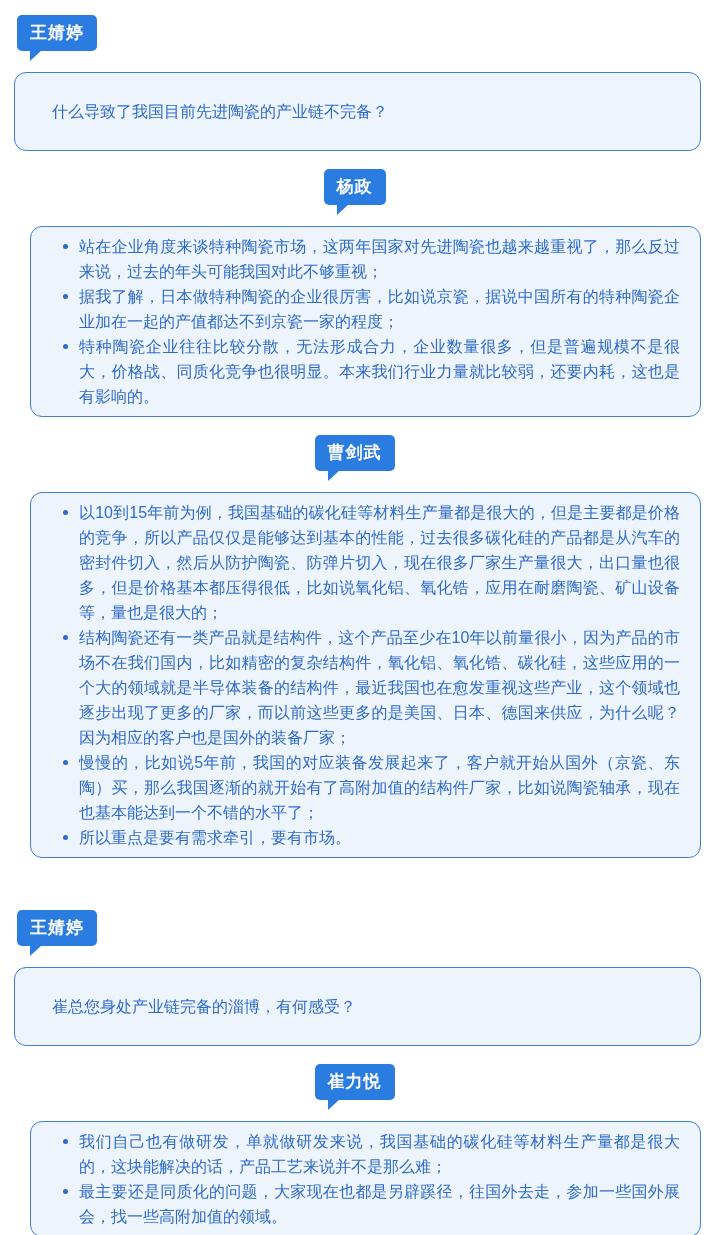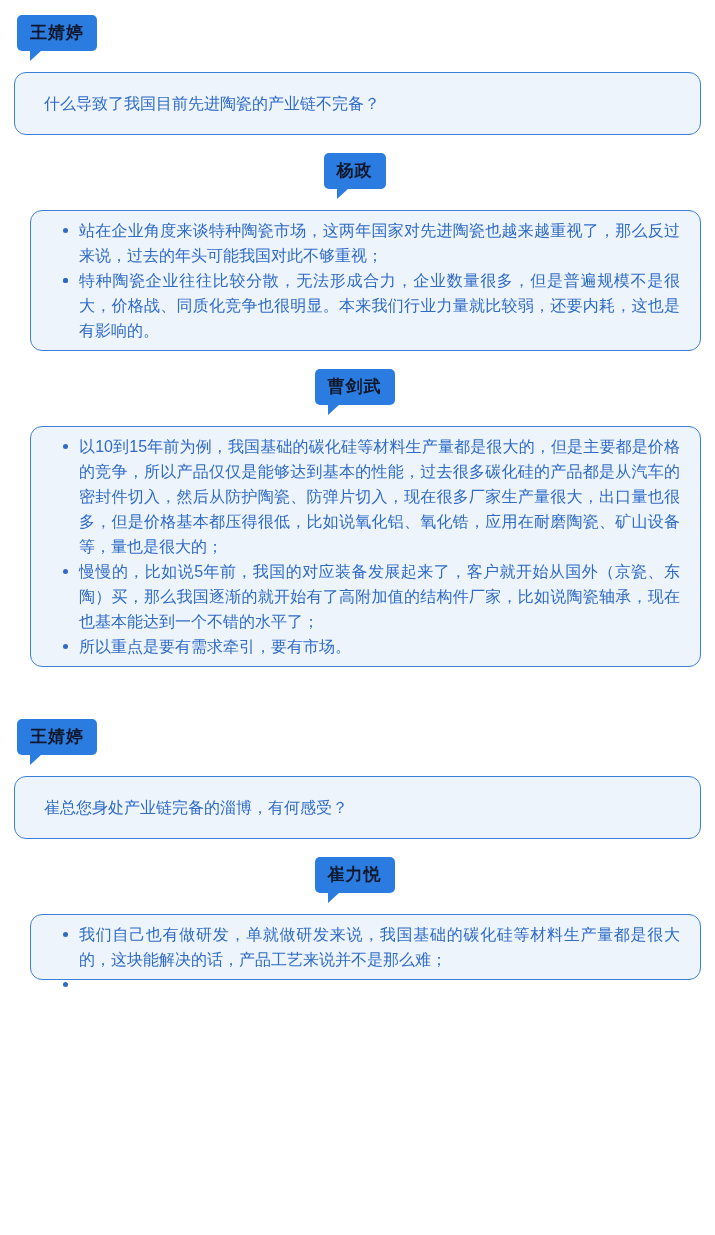--- a/index.html
+++ b/index.html
@@ -19,21 +19,21 @@
   .chat-thread{padding:15px 14px 7px 14px;}
   .qa-group + .qa-group{margin-top:52px;}
   .msg + .msg{margin-top:18px;}
 
   .badge-row{line-height:0;font-size:0;}
   .msg.left  .badge-row{text-align:left;padding-left:3px;}
   .msg.right .badge-row{text-align:center;padding-right:6px;}
 
   .speaker-badge{
     display:inline-block;position:relative;
-    background:var(--badge-blue);color:#0f172a;
+    background:var(--badge-blue);color:#ffffff;
     font-size:17px;font-weight:bold;line-height:20px;
     padding:8px 13px;border-radius:5px;
     letter-spacing:1px;
   }
   .speaker-badge::after{
     content:"";position:absolute;left:13px;bottom:-10px;
     width:0;height:0;
     border-top:11px solid var(--badge-blue);
     border-right:12px solid transparent;
   }
@@ -42,21 +42,21 @@
     margin-top:21px;
     background:var(--bubble-bg);
     border:1.5px solid var(--bubble-border);
     border-radius:12px;
     color:var(--text-blue);
     font-size:16px;line-height:25px;
     text-align:justify;
   }
   .bubble.single{padding:10px 21px;}
   .bubble.list{padding:7px 20px;margin-left:16px;}
-  .bubble-text{margin:8px;}
+  .bubble-text{margin:16px;}
 
   .bullet-list{list-style:none;margin:0;padding:0 0 0 12px;}
   .bullet-item{position:relative;padding-left:16px;}
   .dot{
     position:absolute;left:0;top:10px;
     width:5px;height:5px;border-radius:50%;
     background:var(--text-blue);
   }
 </style>
 </head>
@@ -78,35 +78,36 @@
       <div class="msg right">
     <div class="badge-row">
       <div class="speaker-badge">
         <span class="speaker-name">杨政</span>
       </div>
     </div>
     <div class="bubble list">
 
       <ul class="bullet-list">
             <li class="bullet-item"><span class="dot"></span><span class="bullet-txt">站在企业角度来谈特种陶瓷市场，这两年国家对先进陶瓷也越来越重视了，那么反过来说，过去的年头可能我国对此不够重视；</span></li>
-            <li class="bullet-item"><span class="dot"></span></li>
+            <li class="bullet-item"><span class="dot"></span><span class="bullet-txt">据我了解，日本做特种陶瓷的企业很厉害，比如说京瓷，据说中国所有的特种陶瓷企业加在一起的产值都达不到京瓷一家的程度；</span></li>
             <li class="bullet-item"><span class="dot"></span><span class="bullet-txt">特种陶瓷企业往往比较分散，无法形成合力，企业数量很多，但是普遍规模不是很大，价格战、同质化竞争也很明显。本来我们行业力量就比较弱，还要内耗，这也是有影响的。</span></li>
           </ul>
     </div>
   </div>
       <div class="msg right">
     <div class="badge-row">
       <div class="speaker-badge">
         <span class="speaker-name">曹剑武</span>
       </div>
     </div>
     <div class="bubble list">
 
       <ul class="bullet-list">
             <li class="bullet-item"><span class="dot"></span><span class="bullet-txt">以10到15年前为例，我国基础的碳化硅等材料生产量都是很大的，但是主要都是价格的竞争，所以产品仅仅是能够达到基本的性能，过去很多碳化硅的产品都是从汽车的密封件切入，然后从防护陶瓷、防弹片切入，现在很多厂家生产量很大，出口量也很多，但是价格基本都压得很低，比如说氧化铝、氧化锆，应用在耐磨陶瓷、矿山设备等，量也是很大的；</span></li>
+            <li class="bullet-item"><span class="dot"></span><span class="bullet-txt">结构陶瓷还有一类产品就是结构件，这个产品至少在10年以前量很小，因为产品的市场不在我们国内，比如精密的复杂结构件，氧化铝、氧化锆、碳化硅，这些应用的一个大的领域就是半导体装备的结构件，最近我国也在愈发重视这些产业，这个领域也逐步出现了更多的厂家，而以前这些更多的是美国、日本、德国来供应，为什么呢？因为相应的客户也是国外的装备厂家；</span></li>
             <li class="bullet-item"><span class="dot"></span><span class="bullet-txt">慢慢的，比如说5年前，我国的对应装备发展起来了，客户就开始从国外（京瓷、东陶）买，那么我国逐渐的就开始有了高附加值的结构件厂家，比如说陶瓷轴承，现在也基本能达到一个不错的水平了；</span></li>
             <li class="bullet-item"><span class="dot"></span><span class="bullet-txt">所以重点是要有需求牵引，要有市场。</span></li>
           </ul>
     </div>
   </div>
     </section>
     <section class="qa-group">
       <div class="msg left">
     <div class="badge-row">
       <div class="speaker-badge">
@@ -121,18 +122,18 @@
       <div class="msg right">
     <div class="badge-row">
       <div class="speaker-badge">
         <span class="speaker-name">崔力悦</span>
       </div>
     </div>
     <div class="bubble list">
 
       <ul class="bullet-list">
             <li class="bullet-item"><span class="dot"></span><span class="bullet-txt">我们自己也有做研发，单就做研发来说，我国基础的碳化硅等材料生产量都是很大的，这块能解决的话，产品工艺来说并不是那么难；</span></li>
-            <li class="bullet-item"><span class="dot"></span></li>
+            <li class="bullet-item"><span class="dot"></span><span class="bullet-txt">最主要还是同质化的问题，大家现在也都是另辟蹊径，往国外去走，参加一些国外展会，找一些高附加值的领域。</span></li>
           </ul>
     </div>
   </div>
     </section>
   </div>
 
 </body></html>

